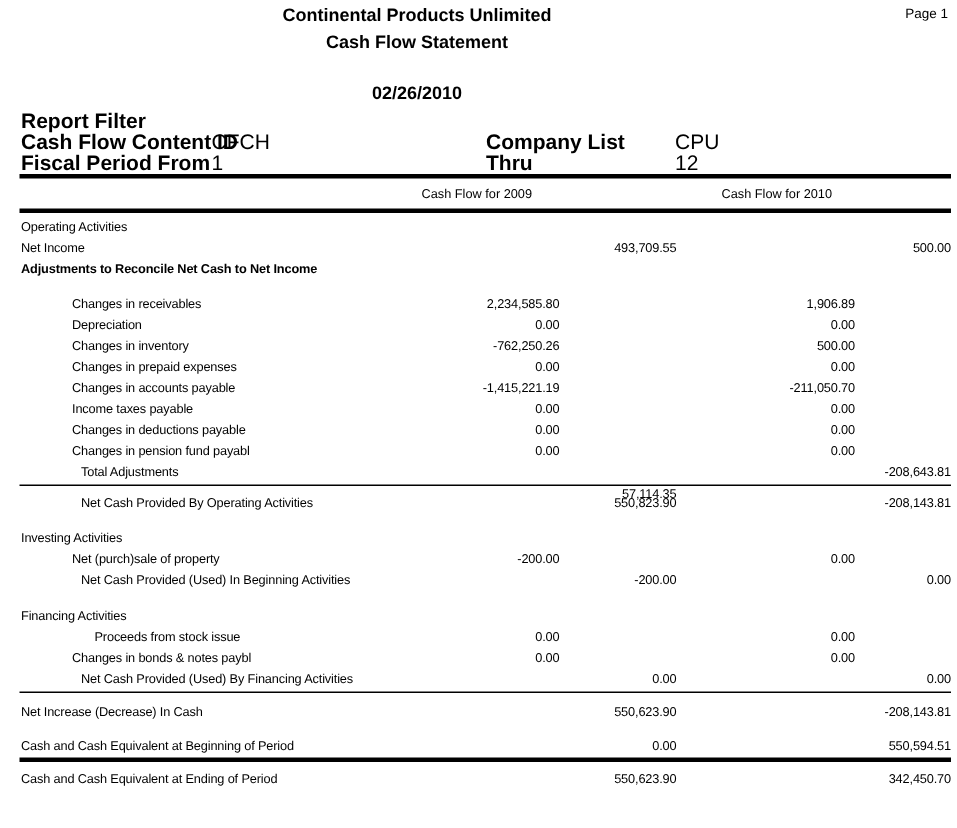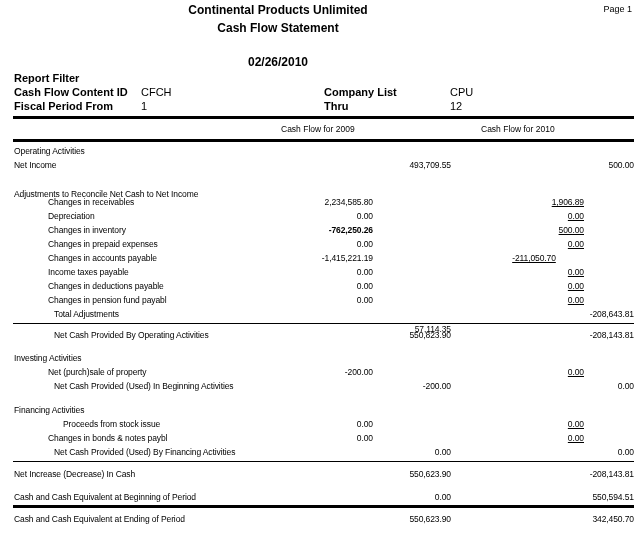--- a/index.html
+++ b/index.html
@@ -3,30 +3,30 @@
   <meta charset="utf-8">
   <style>
     html, body { margin: 0; padding: 0; background: #ffffff; }
     body {
       width: 638px; height: 552px; position: relative; overflow: hidden;
       font-family: "Liberation Sans", sans-serif; color: #000;
     }
     .abs { position: absolute; white-space: nowrap; }
     .title { font-weight: bold; font-size: 12px; left: 0; width: 556px; text-align: center; }
     .page { font-size: 9px; right: 6px; top: 4px; }
-    .filter { font-size: 11px; }
+    .filter { font-size: 14px; }
     .bold { font-weight: bold; }
     .rule { position: absolute; left: 13px; width: 621px; background: #000; }
     .thick { height: 3px; }
     .thin { height: 1px; }
     .txt { font-size: 8.5px; letter-spacing: -0.1px; }
     .num { text-align: right; width: 100px; }
     .c1 { left: 273px; }   
     .c2 { left: 351px; }   
-    .c3 { left: 484px; text-decoration: underline; }   
+    .c3 { left: 470px; }   
     .c4 { left: 534px; }   
     .lbl0 { left: 14px; }
     .lbl1 { left: 48px; }
     .lbl2 { left: 54px; }
     .colhdr { font-size: 8.5px; text-align: left; width: 120px; }
   </style>
 </head>
 <body>
 
 <div class="abs title" style="top:3px;">Continental Products Unlimited</div>
@@ -47,41 +47,41 @@
 <div class="rule thick" style="top:116px;"></div>
 <div class="abs colhdr" style="left:281px; top:124px;">Cash Flow for 2009</div>
 <div class="abs colhdr" style="left:481px; top:124px;">Cash Flow for 2010</div>
 <div class="rule thick" style="top:139px;"></div>
 
 <div class="abs txt lbl0" style="top:146px;">Operating Activities</div>
 <div class="abs txt lbl0" style="top:160px;">Net Income</div>
 <div class="abs txt num c2" style="top:160px;">493,709.55</div>
 <div class="abs txt num c4" style="top:160px;">500.00</div>
 
-<div class="abs txt lbl0" style="top:189px;">Adjustments to Reconcile Net Cash to Net Income</div>
+<div class="abs txt lbl0" style="top:174px;font-weight:bold;">Adjustments to Reconcile Net Cash to Net Income</div>
 
 <div class="abs txt lbl1" style="top:197px;">Changes in receivables</div>
 <div class="abs txt num c1" style="top:197px;">2,234,585.80</div>
 <div class="abs txt num c3" style="top:197px;">1,906.89</div>
 
 <div class="abs txt lbl1" style="top:211px;">Depreciation</div>
 <div class="abs txt num c1" style="top:211px;">0.00</div>
 <div class="abs txt num c3" style="top:211px;">0.00</div>
 
 <div class="abs txt lbl1" style="top:225px;">Changes in inventory</div>
-<div class="abs txt num c1" style="top:225px;font-weight:bold;">-762,250.26</div>
+<div class="abs txt num c1" style="top:225px;">-762,250.26</div>
 <div class="abs txt num c3" style="top:225px;">500.00</div>
 
 <div class="abs txt lbl1" style="top:239px;">Changes in prepaid expenses</div>
 <div class="abs txt num c1" style="top:239px;">0.00</div>
 <div class="abs txt num c3" style="top:239px;">0.00</div>
 
 <div class="abs txt lbl1" style="top:253px;">Changes in accounts payable</div>
 <div class="abs txt num c1" style="top:253px;">-1,415,221.19</div>
-<div class="abs txt num c3" style="top:253px;text-align:center;">-211,050.70</div>
+<div class="abs txt num c3" style="top:253px;">-211,050.70</div>
 
 <div class="abs txt lbl1" style="top:267px;">Income taxes payable</div>
 <div class="abs txt num c1" style="top:267px;">0.00</div>
 <div class="abs txt num c3" style="top:267px;">0.00</div>
 
 <div class="abs txt lbl1" style="top:281px;">Changes in deductions payable</div>
 <div class="abs txt num c1" style="top:281px;">0.00</div>
 <div class="abs txt num c3" style="top:281px;">0.00</div>
 
 <div class="abs txt lbl1" style="top:295px;">Changes in pension fund payabl</div>

